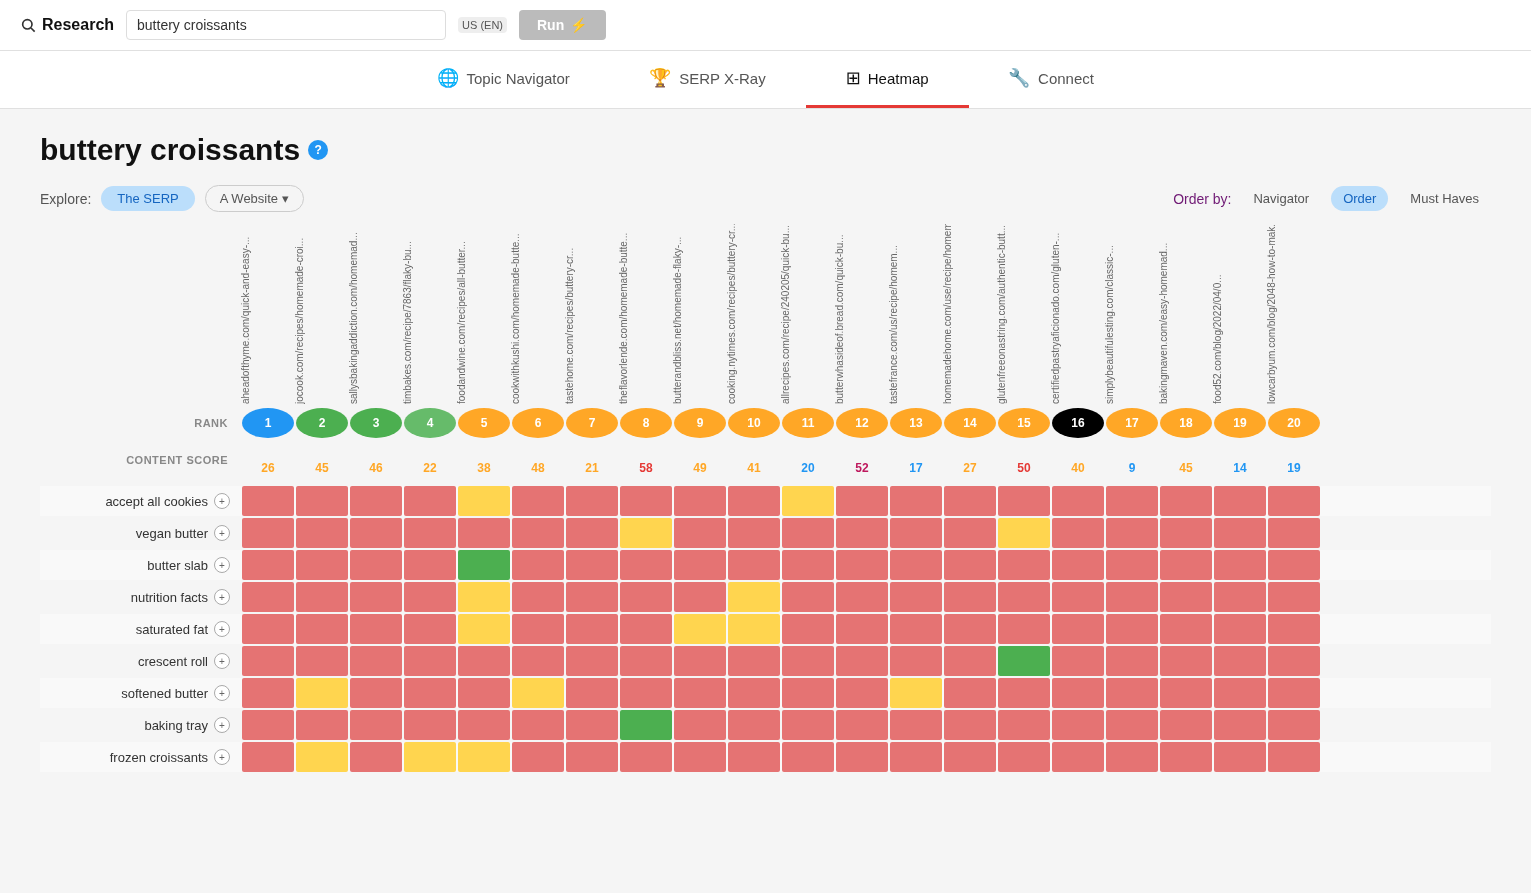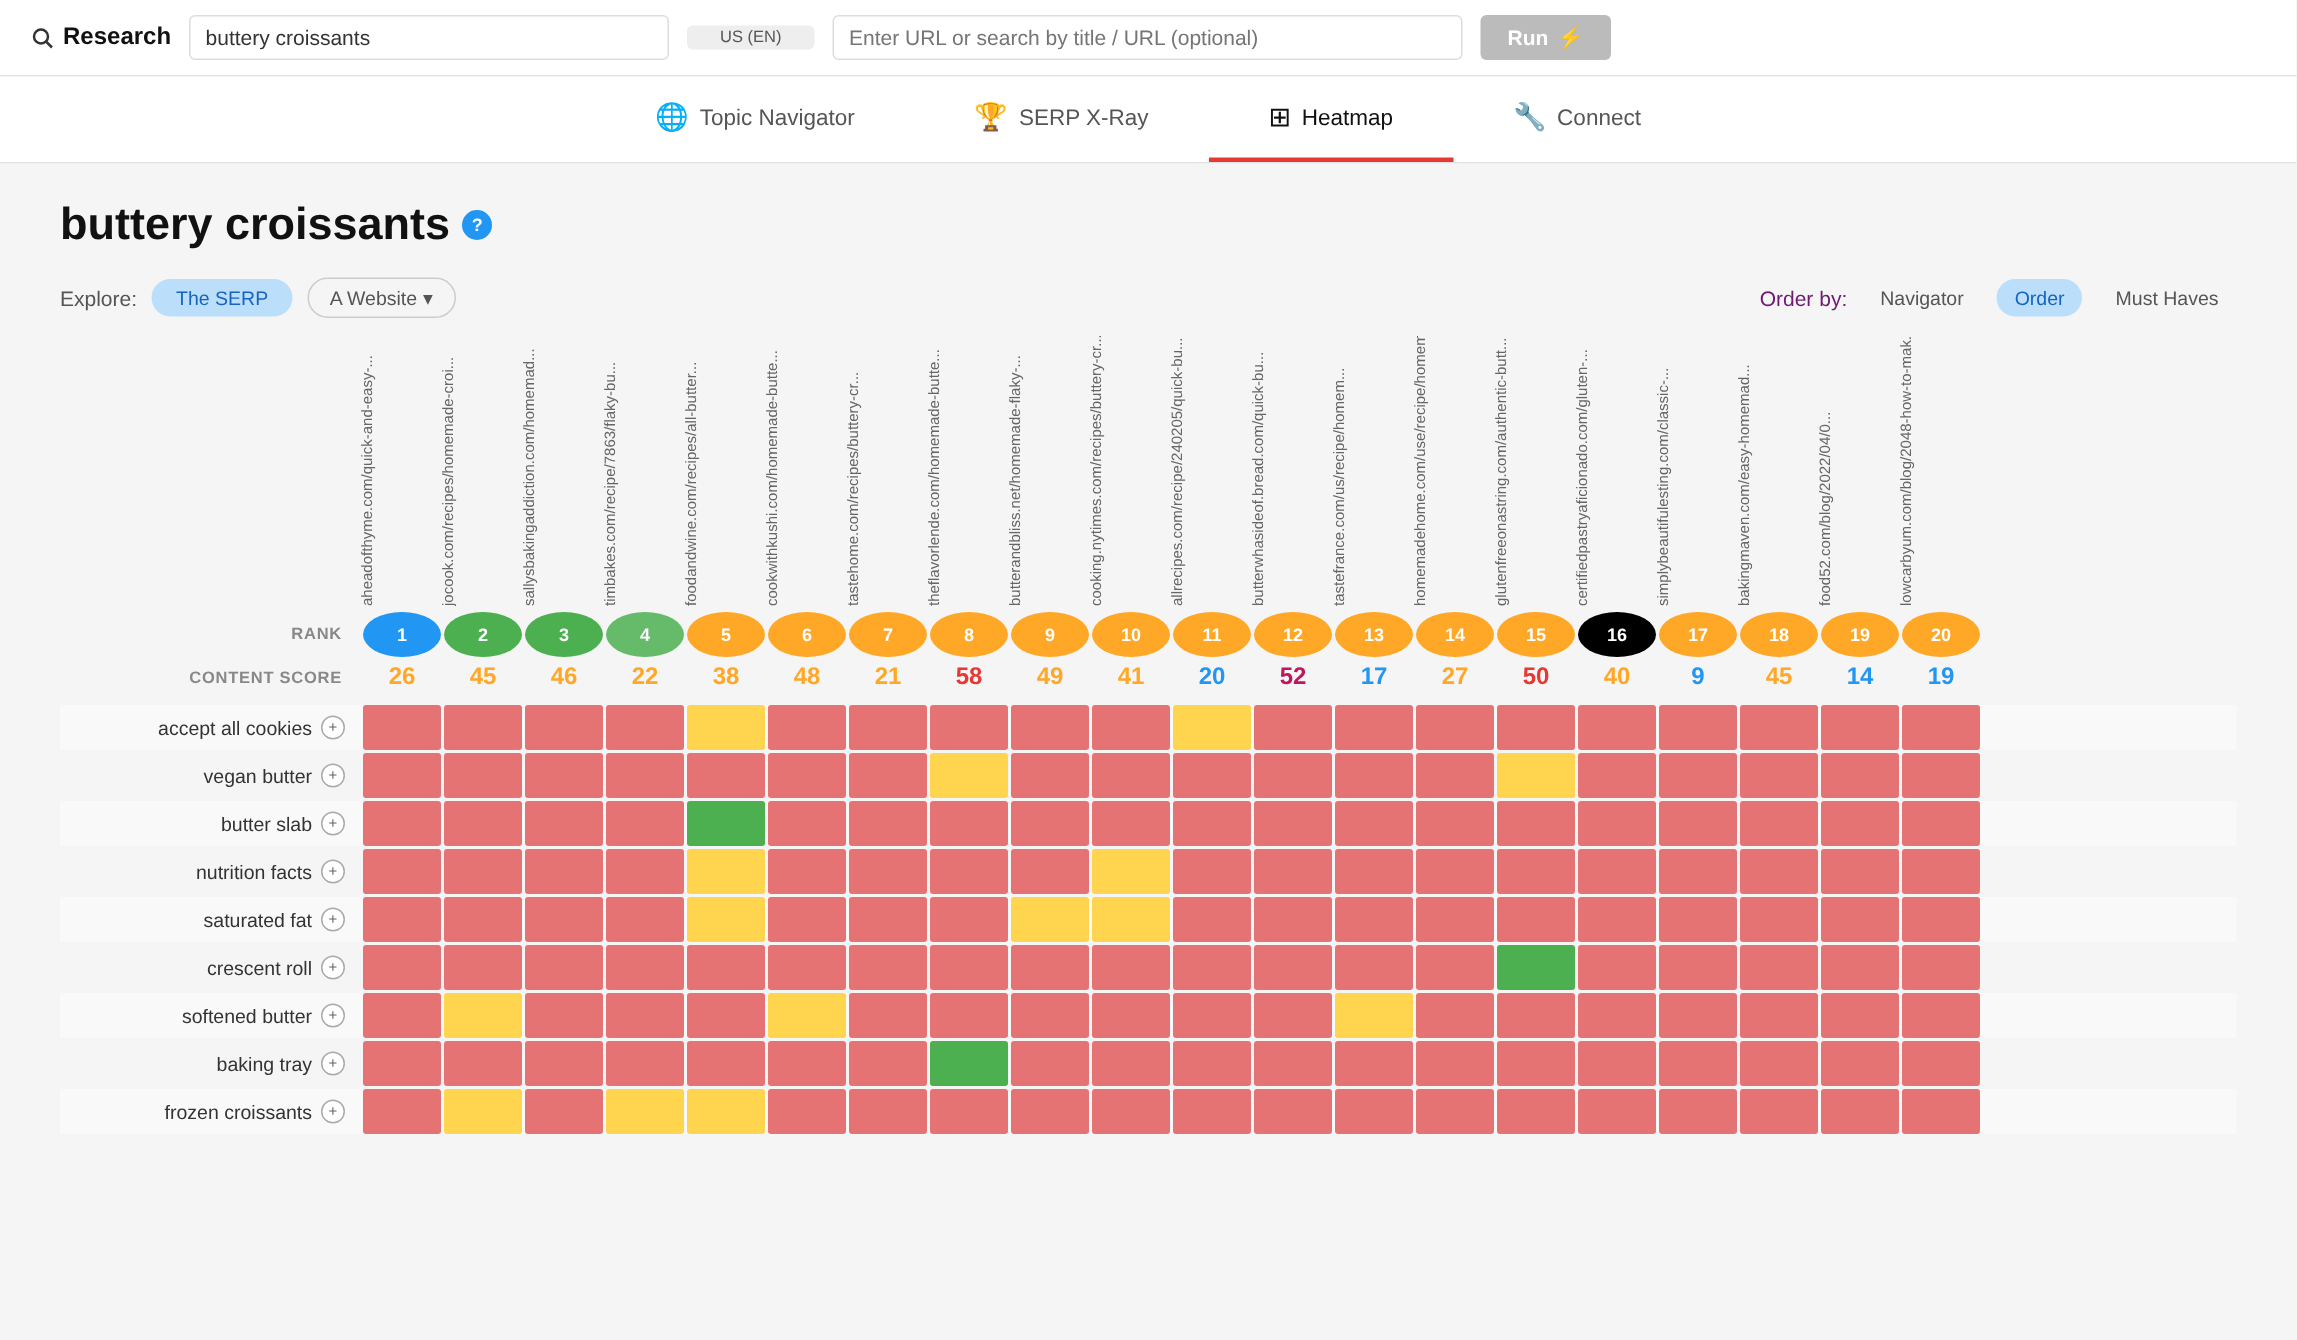--- a/index.html
+++ b/index.html
@@ -20,21 +20,21 @@
       white-space: nowrap;
     }
     .search-icon-svg { width: 16px; height: 16px; }
     .search-input {
       border: 1px solid #ddd; border-radius: 4px;
       padding: 6px 10px; font-size: 14px;
       width: 320px; color: #333; background: #fff;
     }
     .lang-badge {
       background: #eee; border-radius: 4px;
-      padding: 2px 22px; font-size: 11px; color: #555;
+      padding: 2px 4px; font-size: 11px; color: #555;
       white-space: nowrap;
     }
     .url-input {
       border: 1px solid #ddd; border-radius: 4px;
       padding: 6px 10px; font-size: 14px;
       width: 420px; color: #aaa; background: #fff;
     }
     .run-btn {
       background: #bbb; color: #fff; border: none;
       border-radius: 4px; padding: 7px 18px;
@@ -170,21 +170,21 @@
     }
     .score-label {
       width: 200px; min-width: 200px;
       text-align: right; padding-right: 12px;
       font-size: 11px; font-weight: 600; color: #888;
       letter-spacing: 0.5px;
     }
     .score-cell {
       width: 52px; min-width: 52px; height: 24px;
       display: flex; align-items: center; justify-content: center;
-      font-size: 16px; font-weight: 600;
+      font-size: 12px; font-weight: 600; margin-top: 16px;
     }
 
     
     .heat-row {
       display: flex;
       align-items: center;
       gap: 2px;
       margin-bottom: 2px;
     }
     .topic-label {
@@ -214,21 +214,20 @@
 <div class="top-bar">
   <div class="research-label">
     <svg class="search-icon-svg" viewBox="0 0 24 24" fill="none" stroke="#333" stroke-width="2.5">
       <circle cx="11" cy="11" r="7"></circle>
         <line x1="16.5" y1="16.5" x2="22" y2="22"></line>
     </svg>
     <span>Research</span>
   </div>
   <input class="search-input" type="text" value="buttery croissants" style="">
   <span class="lang-badge">US (EN)</span>
-  <input class="url-input" type="text" placeholder="Enter URL or search by title / URL (optional)" style="">
   <button class="run-btn">
     <span>Run</span>
     <span>⚡</span>
   </button>
 </div>
 
 <div class="nav-tabs">
   <div class="nav-tab">
     <span class="tab-icon">🌐</span>
     <span>Topic Navigator</span>

